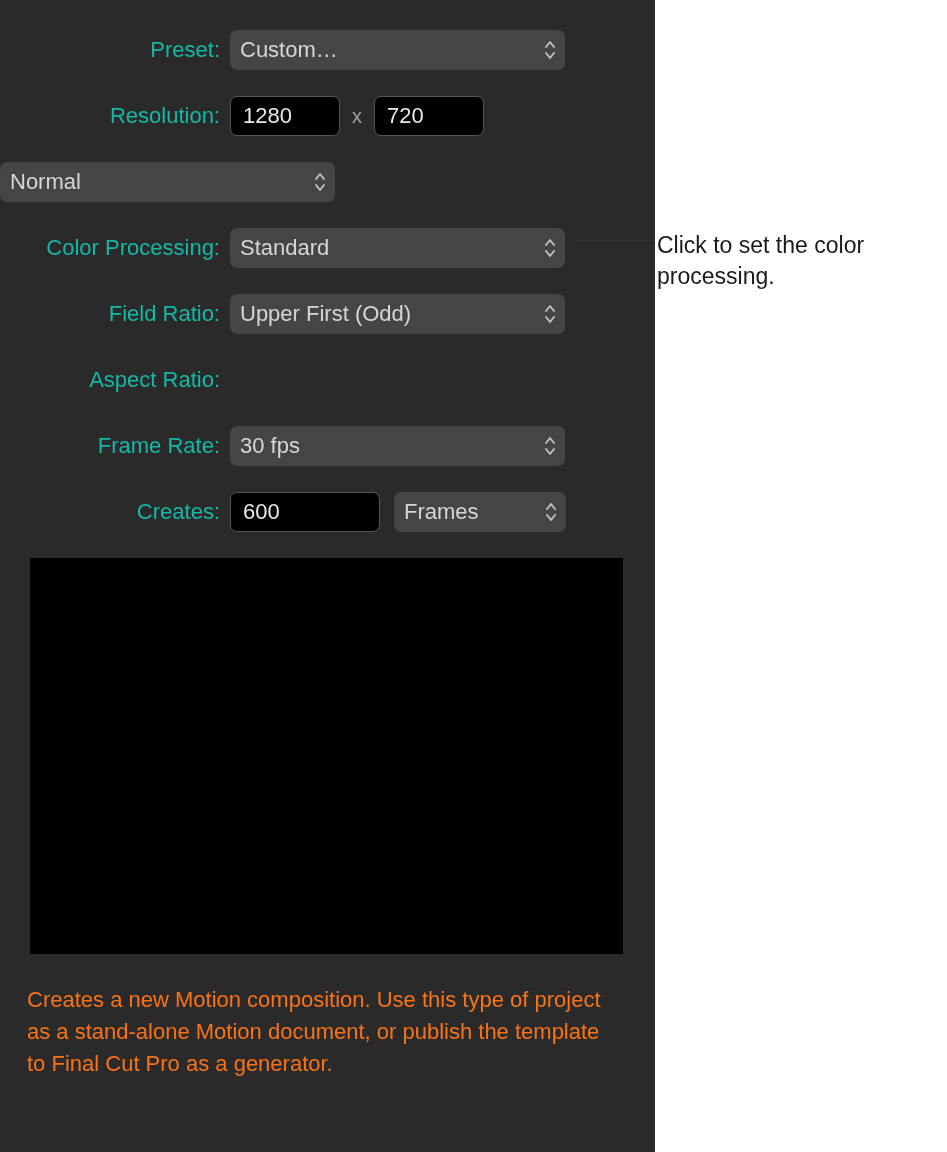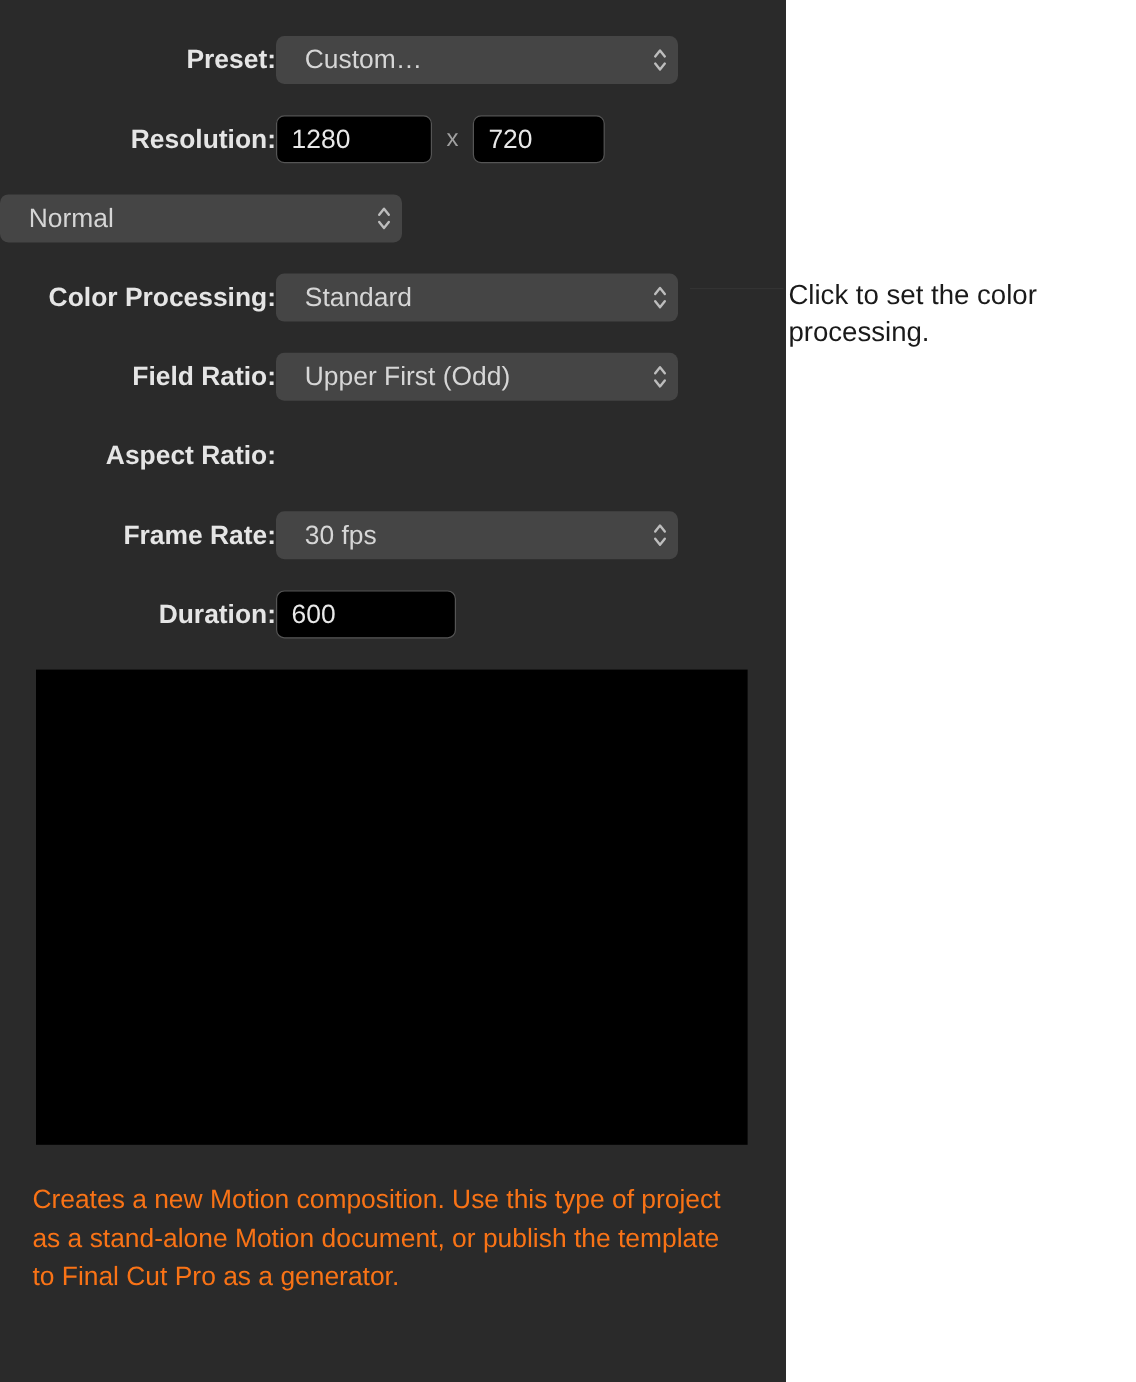--- a/index.html
+++ b/index.html
@@ -25,32 +25,31 @@
   }
   .row {
     display: flex;
     align-items: center;
     margin-bottom: 26px;
     height: 40px;
   }
   .label {
     width: 230px;
     text-align: right;
-    color: #e5e5e5;
-    padding-right: 0;
-    font-size: 22px;
-    font-weight: bold;
+    color: #14b8a6;
+    padding-right: 10px;
+    font-size: 22px;
   }
   .popup {
     position: relative;
     background: #454545;
     border-radius: 7px;
     height: 40px;
     line-height: 40px;
-    padding-left: 24px;
+    padding-left: 10px;
     color: #d6d6d6;
     font-size: 22px;
   }
   .popup .arrows {
     position: absolute;
     right: 8px;
     top: 50%;
     transform: translateY(-50%);
     width: 14px;
     height: 22px;
@@ -120,21 +119,21 @@
       <span class="arrows">
         <svg viewBox="0 0 14 22" width="14" height="22">
             <path d="M3 8 L7 3 L11 8 M3 14 L7 19 L11 14" stroke="#bdbdbd" stroke-width="2" fill="none" stroke-linecap="round" stroke-linejoin="round"></path>
           </svg>
       </span>
     </div>
   </div>
 
   <div class="row">
     <div class="label">Resolution:</div>
-    <div class="input-dark" style="width:130px">
+    <div class="input-dark" style="width:110px">
       <span>1280</span>
     </div>
     <span class="times">x</span>
     <div class="input-dark" style="width:110px">
       <span>720</span>
     </div>
   </div>
 
   <div class="row">
     <div class="popup popup-med">
@@ -181,25 +180,33 @@
       <span>30 fps</span>
       <span class="arrows">
         <svg viewBox="0 0 14 22" width="14" height="22">
             <path d="M3 8 L7 3 L11 8 M3 14 L7 19 L11 14" stroke="#bdbdbd" stroke-width="2" fill="none" stroke-linecap="round" stroke-linejoin="round"></path>
           </svg>
       </span>
     </div>
   </div>
 
   <div class="row">
-    <div class="label">Duration:</div>
+    <div class="label">Creates:</div>
     <div class="input-dark" style="width:150px">
       <span>600</span>
     </div>
     <div style="width:14px"></div>
+    <div class="popup" style="width:172px">
+      <span>Frames</span>
+      <span class="arrows">
+        <svg viewBox="0 0 14 22" width="14" height="22">
+            <path d="M3 8 L7 3 L11 8 M3 14 L7 19 L11 14" stroke="#bdbdbd" stroke-width="2" fill="none" stroke-linecap="round" stroke-linejoin="round"></path>
+          </svg>
+      </span>
+    </div>
   </div>
 
   <div class="preview"></div>
 
   <div class="desc">Creates a new Motion composition. Use this type of project as a stand-alone Motion document, or publish the template to Final Cut Pro as a generator.</div>
 
 </div>
 
 <div class="callout">
   <div class="callout-line"></div>

